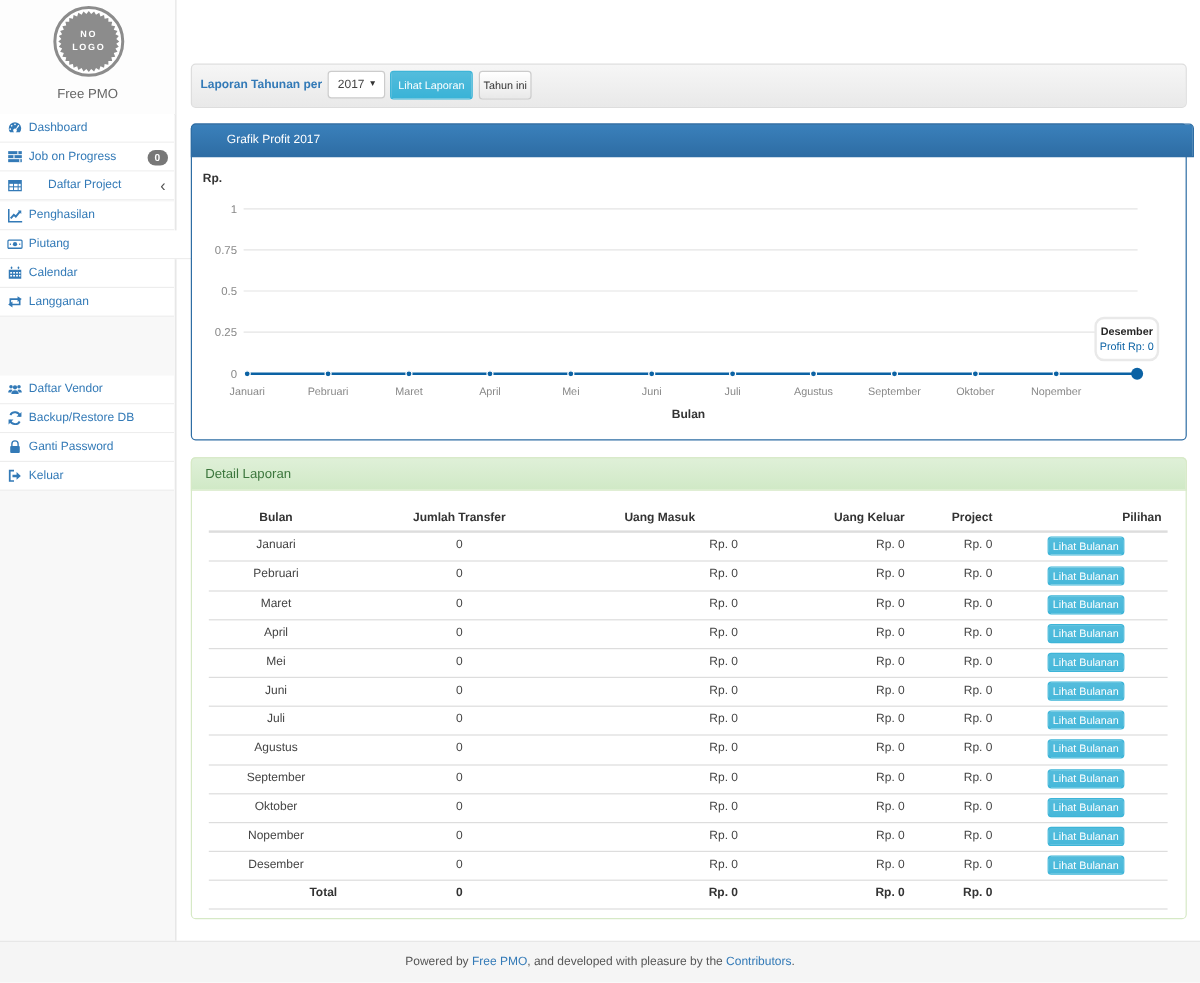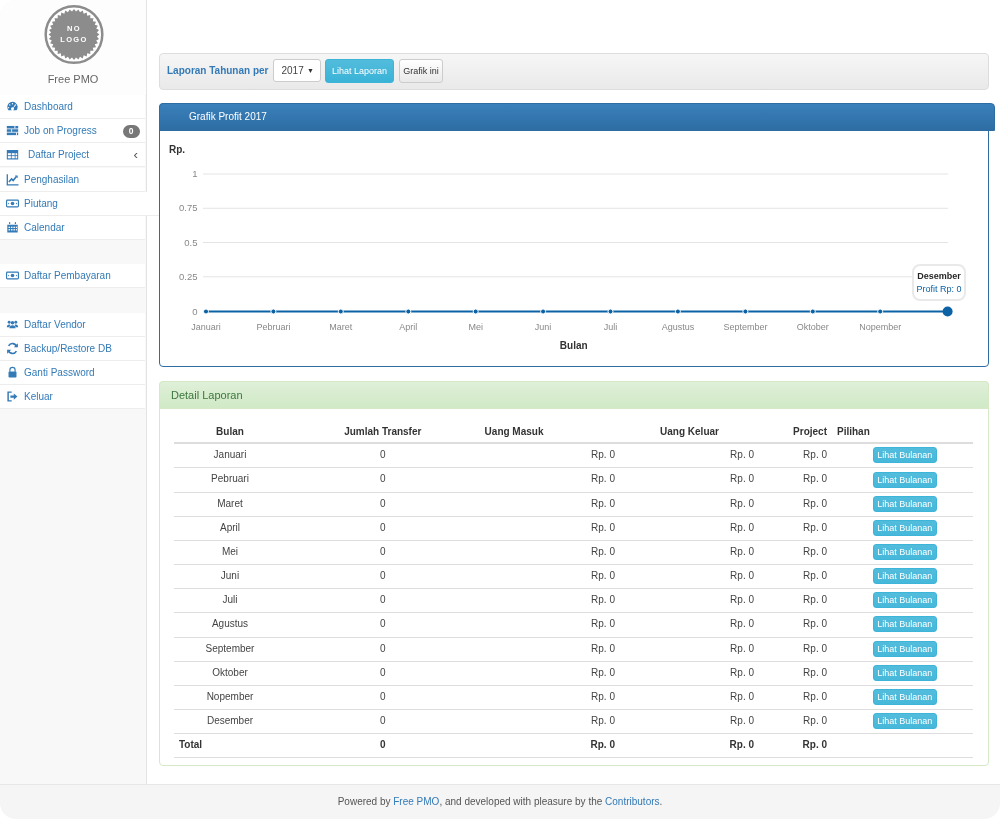--- a/index.html
+++ b/index.html
@@ -1,16 +1,16 @@
 <!DOCTYPE html>
 <html><head><meta charset="utf-8"><title>Laporan Tahunan</title>
 <style>
 html,body{margin:0;padding:0;}
 body{font-family:"Liberation Sans",sans-serif;font-size:10px;color:#333;background:#fff;}
-#page{position:relative;width:1000px;height:819px;overflow:hidden;background:#fff;border-radius:16px;}
+#page{position:relative;width:1000px;height:819px;overflow:hidden;background:#fff;}
 .abs{position:absolute;}
 a{color:#337ab7;text-decoration:none;}
 </style></head><body>
 <div id="page">
 
 <div class="abs" style="left:0;top:0;width:146px;height:784px;background:#f8f8f8;border-right:1px solid #e3e3e3"></div>
 <div class="abs" style="left:0;top:0;width:146px;height:95px;background:#fdfdfd;border-bottom:1px solid #f0f0f0"></div>
 <svg class="abs" style="left:0;top:0" width="146" height="95">
 <circle cx="74" cy="34.5" r="28.3" fill="#fff" stroke="#8c8c8c" stroke-width="2.5"></circle>
 <polygon points="74.0,9.1 76.0,11.6 78.4,9.5 80.0,12.3 82.7,10.6 83.7,13.7 86.7,12.5 87.2,15.7 90.3,15.0 90.3,18.2 93.5,18.2 92.8,21.3 96.0,21.8 94.8,24.8 97.9,25.8 96.2,28.5 99.0,30.1 96.9,32.5 99.4,34.5 96.9,36.5 99.0,38.9 96.2,40.5 97.9,43.2 94.8,44.2 96.0,47.2 92.8,47.7 93.5,50.8 90.3,50.8 90.3,54.0 87.2,53.3 86.7,56.5 83.7,55.3 82.7,58.4 80.0,56.7 78.4,59.5 76.0,57.4 74.0,59.9 72.0,57.4 69.6,59.5 68.0,56.7 65.3,58.4 64.3,55.3 61.3,56.5 60.8,53.3 57.7,54.0 57.7,50.8 54.5,50.8 55.2,47.7 52.0,47.2 53.2,44.2 50.1,43.2 51.8,40.5 49.0,38.9 51.1,36.5 48.6,34.5 51.1,32.5 49.0,30.1 51.8,28.5 50.1,25.8 53.2,24.8 52.0,21.8 55.2,21.3 54.5,18.2 57.7,18.2 57.7,15.0 60.8,15.7 61.3,12.5 64.3,13.7 65.3,10.6 68.0,12.3 69.6,9.5 72.0,11.6" fill="#8c8c8c"></polygon>
@@ -36,21 +36,21 @@
 <div class="abs" style="left:0;top:143.34px;width:145px;height:24.17px;background:#fff;border-bottom:1px solid #ededed;box-sizing:border-box;line-height:23.17px"><span style="position:absolute;left:5px;top:5px;width:15px;text-align:center;line-height:13px"><svg width="13" height="13" viewBox="0 0 16 16" style="vertical-align:-2px">
           <path fill="#337ab7" d="M1 2.5h14v11.5H1z"></path>
           <g fill="#fff">
             <rect x="2.3" y="6.4" width="3.7" height="2.5"></rect>
             <rect x="7" y="6.4" width="3.7" height="2.5"></rect>
             <rect x="11.7" y="6.4" width="2.1" height="2.5"></rect>
             <rect x="2.3" y="10" width="3.7" height="2.7"></rect>
             <rect x="7" y="10" width="3.7" height="2.7"></rect>
             <rect x="11.7" y="10" width="2.1" height="2.7"></rect>
           </g>
-        </svg></span><span style="margin-left:28px;color:#337ab7;white-space:nowrap">Daftar Project</span><span style="position:absolute;right:7px;top:3.5px;color:#555;font-size:13.5px;line-height:16px">‹</span></div>
+        </svg></span><span style="margin-left:40px;color:#337ab7;white-space:nowrap">Daftar Project</span><span style="position:absolute;right:7px;top:3.5px;color:#555;font-size:13.5px;line-height:16px">‹</span></div>
 <div class="abs" style="left:0;top:167.51px;width:145px;height:24.17px;background:#fff;border-bottom:1px solid #ededed;box-sizing:border-box;line-height:23.17px"><span style="position:absolute;left:5px;top:5px;width:15px;text-align:center;line-height:13px"><svg width="13" height="13" viewBox="0 0 16 16" style="vertical-align:-2px">
           <path fill="none" stroke="#337ab7" stroke-width="1.6" d="M1.6 1.5v13h13.8"></path>
           <path fill="none" stroke="#337ab7" stroke-width="2" d="M3.6 11l3.2-3.6 2 1.8 4-4.8"></path>
           <path fill="#337ab7" d="M10.9 3.1h3.5v3.5z"></path>
         </svg></span><span style="margin-left:24px;color:#337ab7;white-space:nowrap">Penghasilan</span></div>
 <div class="abs" style="left:0;top:191.68px;width:162px;height:24.17px;background:#fff;border-bottom:1px solid #ededed;box-sizing:border-box;line-height:23.17px"><span style="position:absolute;left:5px;top:5px;width:15px;text-align:center;line-height:13px"><svg width="13" height="13" viewBox="0 0 16 16" style="vertical-align:-2px">
           <rect x="0.7" y="3.8" width="14.6" height="8.4" rx="1.1" fill="none" stroke="#337ab7" stroke-width="1.4"></rect>
           <circle cx="8" cy="8" r="2.2" fill="#337ab7"></circle>
           <rect x="2.7" y="7.3" width="1.1" height="1.5" fill="#337ab7"></rect>
           <rect x="12.3" y="7.3" width="1.1" height="1.5" fill="#337ab7"></rect>
@@ -63,26 +63,28 @@
             <rect x="3.1" y="7" width="1.9" height="1.6"></rect>
             <rect x="6.1" y="7" width="1.9" height="1.6"></rect>
             <rect x="9.1" y="7" width="1.9" height="1.6"></rect>
             <rect x="12.1" y="7" width="1.5" height="1.6"></rect>
             <rect x="3.1" y="10" width="1.9" height="1.6"></rect>
             <rect x="6.1" y="10" width="1.9" height="1.6"></rect>
             <rect x="9.1" y="10" width="1.9" height="1.6"></rect>
             <rect x="12.1" y="10" width="1.5" height="1.6"></rect>
           </g>
         </svg></span><span style="margin-left:24px;color:#337ab7;white-space:nowrap">Calendar</span></div>
-<div class="abs" style="left:0;top:264.19px;width:145px;height:24.17px;background:#fff;border-bottom:1px solid #ededed;box-sizing:border-box;line-height:23.17px"><span style="position:absolute;left:5px;top:5px;width:15px;text-align:center;line-height:13px"><svg width="13" height="13" viewBox="0 0 16 16" style="vertical-align:-2px">
-          <rect x="0.7" y="3.8" width="14.6" height="8.4" rx="1.1" fill="none" stroke="#337ab7" stroke-width="1.4"></rect>
-          <circle cx="8" cy="8" r="2.2" fill="#337ab7"></circle>
-          <rect x="2.7" y="7.3" width="1.1" height="1.5" fill="#337ab7"></rect>
-          <rect x="12.3" y="7.3" width="1.1" height="1.5" fill="#337ab7"></rect>
-        </svg></span><span style="margin-left:24px;color:#337ab7;white-space:nowrap">Daftar Pembayaran</span></div>
+<div class="abs" style="left:0;top:240.02px;width:145px;height:24.17px;background:#fff;border-bottom:1px solid #ededed;box-sizing:border-box;line-height:23.17px"><span style="position:absolute;left:5px;top:5px;width:15px;text-align:center;line-height:13px"><svg width="13" height="13" viewBox="0 0 16 16" style="vertical-align:-2px">
+          <g fill="none" stroke="#337ab7" stroke-width="1.7">
+            <path d="M3.2 10.5V5.2h8.3"></path>
+            <path d="M12.8 5.5v5.3H4.5"></path>
+          </g>
+          <path fill="#337ab7" d="M10.6 2.2 15 5.2l-4.4 3z"></path>
+          <path fill="#337ab7" d="M5.4 13.8 1 10.8l4.4-3z"></path>
+        </svg></span><span style="margin-left:24px;color:#337ab7;white-space:nowrap">Langganan</span></div>
 <div class="abs" style="left:0;top:312.53px;width:145px;height:24.17px;background:#fff;border-bottom:1px solid #ededed;box-sizing:border-box;line-height:23.17px"><span style="position:absolute;left:5px;top:5px;width:15px;text-align:center;line-height:13px"><svg width="13" height="13" viewBox="0 0 16 16" style="vertical-align:-2px">
           <g fill="#337ab7">
             <circle cx="3.9" cy="5.3" r="1.8"></circle>
             <path d="M1 11.3c0-1.9 1.2-3.2 2.9-3.2.6 0 1.1.2 1.6.5-.8.7-1.2 1.6-1.3 2.7H1z"></path>
             <circle cx="12.1" cy="5.3" r="1.8"></circle>
             <path d="M15 11.3h-3.2c-.1-1.1-.5-2-1.3-2.7.5-.3 1-.5 1.6-.5 1.7 0 2.9 1.3 2.9 3.2z"></path>
             <circle cx="8" cy="5.9" r="2.2"></circle>
             <path d="M4.2 12.6c0-2.2 1.6-3.8 3.8-3.8s3.8 1.6 3.8 3.8z"></path>
           </g>
         </svg></span><span style="margin-left:24px;color:#337ab7;white-space:nowrap">Daftar Vendor</span></div>
@@ -98,21 +100,21 @@
           <path fill="none" stroke="#337ab7" stroke-width="1.4" d="M4.8 7V4.9a3.2 3.2 0 0 1 6.4 0V7"></path>
           <rect x="3.1" y="6.9" width="9.8" height="7.3" rx="1" fill="#337ab7"></rect>
         </svg></span><span style="margin-left:24px;color:#337ab7;white-space:nowrap">Ganti Password</span></div>
 <div class="abs" style="left:0;top:385.04px;width:145px;height:24.17px;background:#fff;border-bottom:1px solid #ededed;box-sizing:border-box;line-height:23.17px"><span style="position:absolute;left:5px;top:5px;width:15px;text-align:center;line-height:13px"><svg width="13" height="13" viewBox="0 0 16 16" style="vertical-align:-2px">
           <path fill="#337ab7" d="M7 1.8v1.7H3.5v9H7v1.7H1.7V1.8zM9.6 4.2 14 8.1l-4.4 3.9V9.4H5.4V6.8h4.2z"></path>
         </svg></span><span style="margin-left:24px;color:#337ab7;white-space:nowrap">Keluar</span></div>
 <div class="abs" style="left:159px;top:52.5px;width:829.5px;height:37px;background:linear-gradient(#f6f6f6,#e9e9e9);border:1px solid #ddd;border-radius:4px;box-sizing:border-box">
       <span style="position:absolute;left:7px;top:11px;color:#337ab7;font-weight:bold">Laporan Tahunan per</span>
       <span style="position:absolute;left:112.5px;top:5px;width:48.5px;height:23px;background:#fff;border:1px solid #ccc;border-radius:3px;box-sizing:border-box;line-height:21px;padding-left:8px;color:#444">2017<span style="position:absolute;right:6px;top:7px;color:#333;font-size:7px;line-height:7px">▼</span></span>
       <span style="position:absolute;left:165px;top:5px;width:69px;height:24.5px;background:linear-gradient(#53bcdc,#39b3d7);border:1px solid #3db5d8;border-radius:3px;box-sizing:border-box;color:#fff;font-size:9px;text-align:center;line-height:22.5px;white-space:nowrap">Lihat Laporan</span>
-      <span style="position:absolute;left:239px;top:5px;width:44px;height:24.5px;background:linear-gradient(#fff,#e9e9e9);border:1px solid #ccc;border-radius:3px;box-sizing:border-box;color:#333;font-size:9px;text-align:center;line-height:22.5px;white-space:nowrap">Grafik ini</span>
+      <span style="position:absolute;left:239px;top:5px;width:44px;height:24.5px;background:linear-gradient(#fff,#e9e9e9);border:1px solid #ccc;border-radius:3px;box-sizing:border-box;color:#333;font-size:9px;text-align:center;line-height:22.5px;white-space:nowrap">Tahun ini</span>
     </div>
 <div class="abs" style="left:159px;top:103px;width:829.5px;height:263.6px;background:#fff;border:1px solid #2e6da4;border-radius:4px;box-sizing:border-box"></div>
 <div class="abs" style="left:159px;top:103px;width:836px;height:28px;background:linear-gradient(#3a80bb,#2e6da4);border:1px solid #2e6da4;border-radius:4px 4px 0 0;box-sizing:border-box;color:#fff;line-height:26px;padding-left:29px;font-size:10px">Grafik Profit 2017</div>
 <div class="abs" style="left:169px;top:144px;font-weight:bold;color:#333">Rp.</div>
 <svg class="abs" style="left:0;top:0" width="1000" height="819">
       <line x1="203" y1="174" x2="948" y2="174" stroke="#e4e4e4" stroke-width="1"></line>
       <text x="197.5" y="177.2" text-anchor="end" font-size="9.5" fill="#888" font-family="Liberation Sans">1</text>
       <line x1="203" y1="208.25" x2="948" y2="208.25" stroke="#e4e4e4" stroke-width="1"></line>
       <text x="197.5" y="211.45" text-anchor="end" font-size="9.5" fill="#888" font-family="Liberation Sans">0.75</text>
       <line x1="203" y1="242.5" x2="948" y2="242.5" stroke="#e4e4e4" stroke-width="1"></line>
@@ -147,24 +149,24 @@
     </svg>
 <div class="abs" style="left:912px;top:263.5px;width:54px;height:37.5px;background:rgba(255,255,255,.96);border:2px solid #e9e9e9;border-radius:8px;box-sizing:border-box;text-align:center;font-size:9px;padding-top:4.5px">
       <div style="font-weight:bold;color:#262626;line-height:13px">Desember</div>
       <div style="color:#0b62a4;line-height:13px">Profit Rp: 0</div>
     </div>
 <div class="abs" style="left:159px;top:340px;width:829.5px;text-align:center;font-weight:bold;color:#333">Bulan</div>
 <div class="abs" style="left:159px;top:381px;width:829.5px;height:384.6px;background:#fff;border:1px solid #d6e9c6;border-radius:4px;box-sizing:border-box"></div>
 <div class="abs" style="left:159px;top:381px;width:829.5px;height:28px;background:linear-gradient(#dff0d8,#d0e9c6);border:1px solid #d6e9c6;border-radius:4px 4px 0 0;box-sizing:border-box;color:#3c763d;line-height:26px;padding-left:11px;font-size:11px">Detail Laporan</div>
 <div class="abs" style="left:174px;top:419.5px;width:112.0px;height:24.15px;line-height:24.15px;text-align:center;font-weight:bold;color:#333;padding:0 5px;box-sizing:border-box">Bulan</div>
 <div class="abs" style="left:286px;top:419.5px;width:193.6px;height:24.15px;line-height:24.15px;text-align:center;font-weight:bold;color:#333;padding:0 5px;box-sizing:border-box">Jumlah Transfer</div>
-<div class="abs" style="left:479.6px;top:419.5px;width:140.4px;height:24.15px;line-height:24.15px;text-align:left;font-weight:bold;color:#333;padding:0 5px;box-sizing:border-box">Uang Masuk</div>
-<div class="abs" style="left:620px;top:419.5px;width:139.0px;height:24.15px;line-height:24.15px;text-align:center;font-weight:bold;color:#333;padding:0 5px;box-sizing:border-box">Uang Keluar</div>
+<div class="abs" style="left:479.6px;top:419.5px;width:140.4px;height:24.15px;line-height:24.15px;text-align:center;font-weight:bold;color:#333;padding:0 5px;box-sizing:border-box">Uang Masuk</div>
+<div class="abs" style="left:620px;top:419.5px;width:139.0px;height:24.15px;line-height:24.15px;text-align:right;font-weight:bold;color:#333;padding:0 5px;box-sizing:border-box">Uang Keluar</div>
 <div class="abs" style="left:759px;top:419.5px;width:73.0px;height:24.15px;line-height:24.15px;text-align:right;font-weight:bold;color:#333;padding:0 5px;box-sizing:border-box">Project</div>
-<div class="abs" style="left:832px;top:419.5px;width:141.0px;height:24.15px;line-height:24.15px;text-align:left;font-weight:bold;color:#333;padding:0 5px;box-sizing:border-box">Pilihan</div>
+<div class="abs" style="left:832px;top:419.5px;width:141.0px;height:24.15px;line-height:24.15px;text-align:right;font-weight:bold;color:#333;padding:0 5px;box-sizing:border-box">Pilihan</div>
 <div class="abs" style="left:174px;top:441.5px;width:799px;height:0;border-top:2px solid #ddd"></div>
 <div class="abs" style="left:174px;top:443.3px;width:112.0px;height:24.15px;line-height:24.15px;text-align:center;color:#444;padding:0 5px;box-sizing:border-box">Januari</div>
 <div class="abs" style="left:286px;top:443.3px;width:193.6px;height:24.15px;line-height:24.15px;text-align:center;color:#444;padding:0 5px;box-sizing:border-box">0</div>
 <div class="abs" style="left:479.6px;top:443.3px;width:140.4px;height:24.15px;line-height:24.15px;text-align:right;color:#444;padding:0 5px;box-sizing:border-box">Rp. 0</div>
 <div class="abs" style="left:620px;top:443.3px;width:139.0px;height:24.15px;line-height:24.15px;text-align:right;color:#444;padding:0 5px;box-sizing:border-box">Rp. 0</div>
 <div class="abs" style="left:759px;top:443.3px;width:73.0px;height:24.15px;line-height:24.15px;text-align:right;color:#444;padding:0 5px;box-sizing:border-box">Rp. 0</div>
 <div class="abs" style="left:872.6px;top:447.4px;width:64.5px;height:16px;background:linear-gradient(#53bcdc,#46b8da);border:1px solid #3db5d8;border-radius:3px;box-sizing:border-box;color:#fff;font-size:9px;text-align:center;line-height:14px;white-space:nowrap">Lihat Bulanan</div>
 <div class="abs" style="left:174px;top:467.4px;width:799px;height:0;border-top:1px solid #ddd"></div>
 <div class="abs" style="left:174px;top:467.4px;width:112.0px;height:24.15px;line-height:24.15px;text-align:center;color:#444;padding:0 5px;box-sizing:border-box">Pebruari</div>
 <div class="abs" style="left:286px;top:467.4px;width:193.6px;height:24.15px;line-height:24.15px;text-align:center;color:#444;padding:0 5px;box-sizing:border-box">0</div>
@@ -236,19 +238,19 @@
 <div class="abs" style="left:759px;top:684.8px;width:73.0px;height:24.15px;line-height:24.15px;text-align:right;color:#444;padding:0 5px;box-sizing:border-box">Rp. 0</div>
 <div class="abs" style="left:872.6px;top:688.9px;width:64.5px;height:16px;background:linear-gradient(#53bcdc,#46b8da);border:1px solid #3db5d8;border-radius:3px;box-sizing:border-box;color:#fff;font-size:9px;text-align:center;line-height:14px;white-space:nowrap">Lihat Bulanan</div>
 <div class="abs" style="left:174px;top:709.0px;width:799px;height:0;border-top:1px solid #ddd"></div>
 <div class="abs" style="left:174px;top:709.0px;width:112.0px;height:24.15px;line-height:24.15px;text-align:center;color:#444;padding:0 5px;box-sizing:border-box">Desember</div>
 <div class="abs" style="left:286px;top:709.0px;width:193.6px;height:24.15px;line-height:24.15px;text-align:center;color:#444;padding:0 5px;box-sizing:border-box">0</div>
 <div class="abs" style="left:479.6px;top:709.0px;width:140.4px;height:24.15px;line-height:24.15px;text-align:right;color:#444;padding:0 5px;box-sizing:border-box">Rp. 0</div>
 <div class="abs" style="left:620px;top:709.0px;width:139.0px;height:24.15px;line-height:24.15px;text-align:right;color:#444;padding:0 5px;box-sizing:border-box">Rp. 0</div>
 <div class="abs" style="left:759px;top:709.0px;width:73.0px;height:24.15px;line-height:24.15px;text-align:right;color:#444;padding:0 5px;box-sizing:border-box">Rp. 0</div>
 <div class="abs" style="left:872.6px;top:713.0px;width:64.5px;height:16px;background:linear-gradient(#53bcdc,#46b8da);border:1px solid #3db5d8;border-radius:3px;box-sizing:border-box;color:#fff;font-size:9px;text-align:center;line-height:14px;white-space:nowrap">Lihat Bulanan</div>
 <div class="abs" style="left:174px;top:733.1px;width:799px;height:0;border-top:1px solid #ddd"></div>
-<div class="abs" style="left:174px;top:733.1px;width:112.0px;height:24.15px;line-height:24.15px;text-align:left;font-weight:bold;color:#333;padding:0 5px;box-sizing:border-box">Total</div>
+<div class="abs" style="left:174px;top:733.1px;width:112.0px;height:24.15px;line-height:24.15px;text-align:right;font-weight:bold;color:#333;padding:0 5px;box-sizing:border-box">Total</div>
 <div class="abs" style="left:286px;top:733.1px;width:193.6px;height:24.15px;line-height:24.15px;text-align:center;font-weight:bold;color:#333;padding:0 5px;box-sizing:border-box">0</div>
 <div class="abs" style="left:479.6px;top:733.1px;width:140.4px;height:24.15px;line-height:24.15px;text-align:right;font-weight:bold;color:#333;padding:0 5px;box-sizing:border-box">Rp. 0</div>
 <div class="abs" style="left:620px;top:733.1px;width:139.0px;height:24.15px;line-height:24.15px;text-align:right;font-weight:bold;color:#333;padding:0 5px;box-sizing:border-box">Rp. 0</div>
 <div class="abs" style="left:759px;top:733.1px;width:73.0px;height:24.15px;line-height:24.15px;text-align:right;font-weight:bold;color:#333;padding:0 5px;box-sizing:border-box">Rp. 0</div>
 <div class="abs" style="left:174px;top:757.2px;width:799px;height:0;border-top:1px solid #ddd"></div>
 <div class="abs" style="left:0;top:784px;width:1000px;height:35px;background:#f5f5f5;border-top:1px solid #e7e7e7;box-sizing:border-box;text-align:center;line-height:33px;color:#555">Powered by <a>Free PMO</a>, and developed with pleasure by the <a>Contributors</a>.</div>
 </div>
 </body></html>

